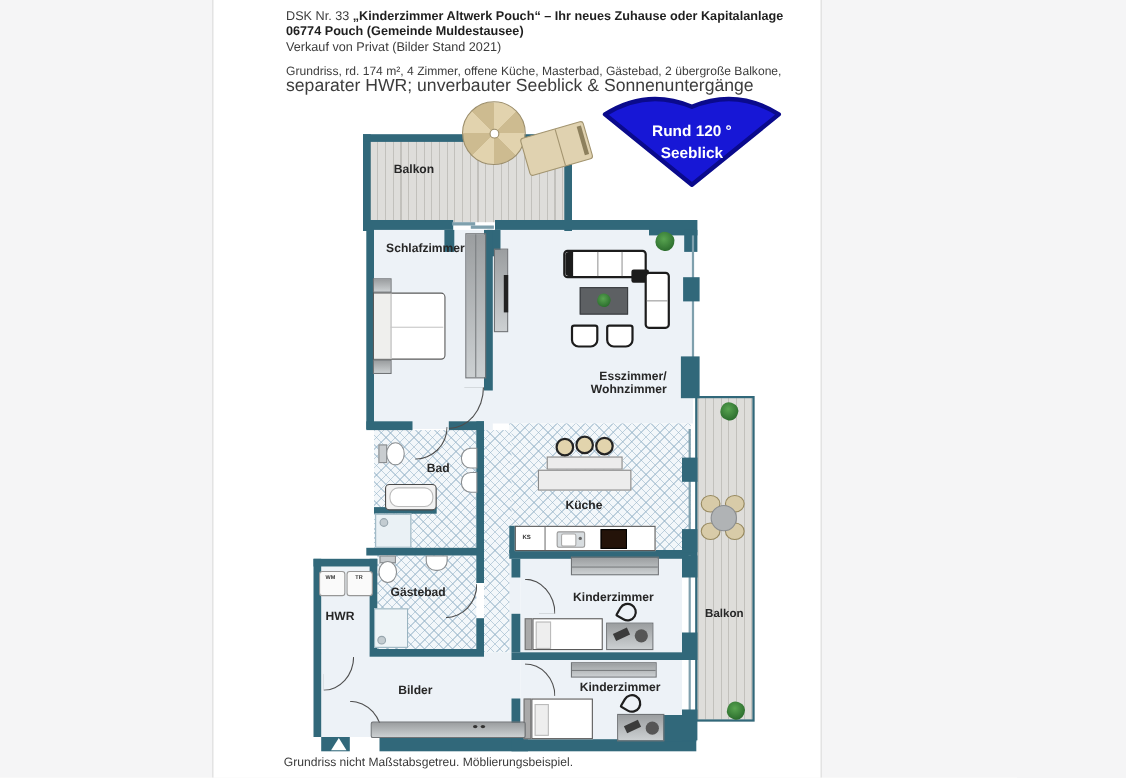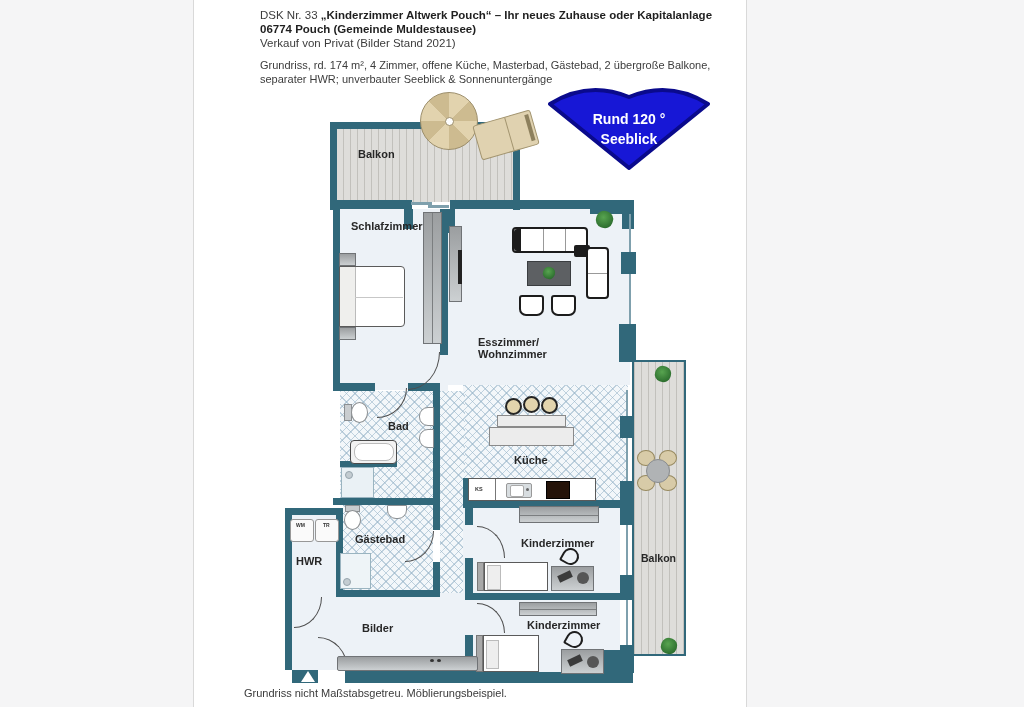--- a/index.html
+++ b/index.html
@@ -44,21 +44,21 @@
 </style>
 </head>
 <body>
 
 <div class="paper"></div>
 
 <div class="hdr" style="top:8px"><span>DSK Nr. 33 </span><span class="b">„Kinderzimmer Altwerk Pouch“ – Ihr neues Zuhause oder Kapitalanlage</span></div>
 <div class="hdr b" style="top:22px">06774 Pouch (Gemeinde Muldestausee)</div>
 <div class="hdr" style="top:36px">Verkauf von Privat (Bilder Stand 2021)</div>
 <div class="hdr" style="top:58px;font-size:11px">Grundriss, rd. 174 m², 4 Zimmer, offene Küche, Masterbad, Gästebad, 2 übergroße Balkone,</div>
-<div class="hdr" style="top:72px;font-size:11px">separater HWR; unverbauter Seeblick &amp; Sonnenuntergänge</div>
+<div class="hdr" style="top:72px;font-size:16px">separater HWR; unverbauter Seeblick &amp; Sonnenuntergänge</div>
 
 <svg style="position:absolute;left:543px;top:82px" width="172" height="88" viewBox="0 0 172 88">
   <path d="M86 86 L7 22 Q45 -2 86 15 Q127 -2 165 22 Z" fill="#1717d6" stroke="#0a0a8c" stroke-width="4" stroke-linejoin="round"></path>
   <text x="86" y="42" text-anchor="middle" font-size="14" font-weight="bold" fill="#ffffff" font-family="Liberation Sans,sans-serif">Rund 120 °</text>
   <text x="86" y="62" text-anchor="middle" font-size="14" font-weight="bold" fill="#ffffff" font-family="Liberation Sans,sans-serif">Seeblick</text>
 </svg>
 
 <div class="abs" style="left:0;top:0;width:1024px;height:707px">
 
   <div class="d" style="left:336px;top:128px;width:178px;height:74px"></div>
@@ -246,27 +246,27 @@
   <div class="pl" style="left:655px;top:366px;width:16px;height:16px"></div>
   <div class="ch" style="left:637px;top:450px;width:18px;height:16px"></div>
   <div class="ch" style="left:659px;top:450px;width:18px;height:16px"></div>
   <div class="ch" style="left:637px;top:475px;width:18px;height:16px"></div>
   <div class="ch" style="left:659px;top:475px;width:18px;height:16px"></div>
   <div class="abs" style="left:646px;top:459px;width:22px;height:22px;border-radius:50%;background:#b0b3b5;border:1px solid #8a8d90"></div>
   <div class="pl" style="left:661px;top:638px;width:16px;height:16px"></div>
 
   <div class="lb" style="left:358px;top:148px">Balkon</div>
   <div class="lb" style="left:351px;top:220px">Schlafzimmer</div>
-  <div class="lb" style="left:478px;top:336px;width:104px;text-align:left">
+  <div class="lb" style="left:502px;top:336px;width:104px;text-align:right">
     <div>Esszimmer/</div>
     <div>Wohnzimmer</div>
   </div>
   <div class="lb" style="left:388px;top:420px">Bad</div>
   <div class="lb" style="left:514px;top:454px">Küche</div>
   <div class="lb" style="left:355px;top:533px">Gästebad</div>
   <div class="lb" style="left:296px;top:555px">HWR</div>
   <div class="lb" style="left:521px;top:537px">Kinderzimmer</div>
   <div class="lb" style="left:527px;top:619px">Kinderzimmer</div>
   <div class="lb" style="left:362px;top:622px">Bilder</div>
   <div class="lb" style="left:641px;top:552px;font-size:10.5px">Balkon</div>
 </div>
 
-<div class="abs" style="left:244px;top:687px;font-size:11px;color:#3a3a3a">Grundriss nicht Maßstabsgetreu. Möblierungsbeispiel.</div>
+<div class="abs" style="left:258px;top:687px;font-size:11px;color:#3a3a3a">Grundriss nicht Maßstabsgetreu. Möblierungsbeispiel.</div>
 
 </body></html>

